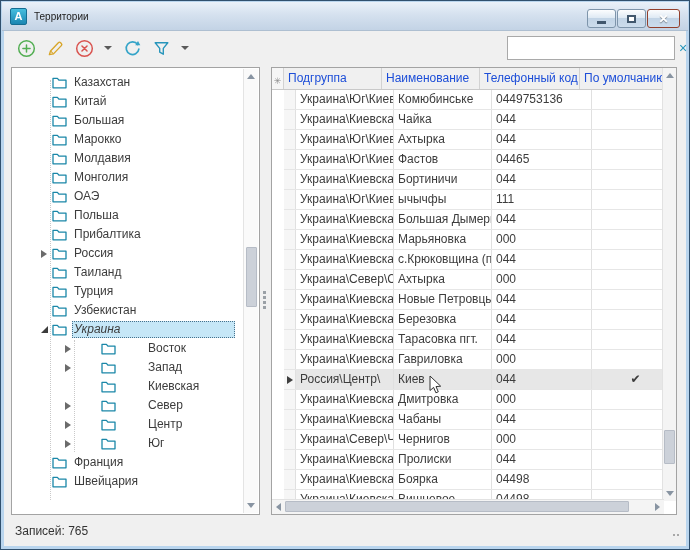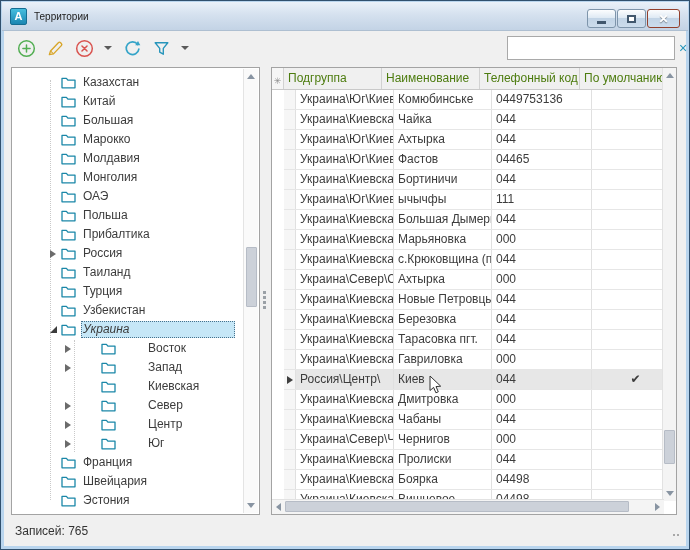--- a/index.html
+++ b/index.html
@@ -71,21 +71,21 @@
     background:#fff; border:1px solid #a3a3a3; overflow:hidden;
   }
   .splitter { position:absolute; left:259px; top:66px; width:11px; height:448px; }
   .splitter-grip { position:absolute; left:3px; top:222px; }
   .splitter-grip i { display:block; width:3px; height:3px; background:#9aa0a6; margin:2px 0; }
 
   
   .tree-scroll { position:absolute; right:1px; top:1px; bottom:1px; width:15px; background:#fafafa; border-left:1px solid #e4e4e4; }
   .tree-items { position:absolute; left:0; top:5px; right:17px; }
   .tree-item { height:19px; display:flex; align-items:center; font-size:12px; color:#3c3c3c; }
-  .tree-item.lvl1 { padding-left:35px; }
+  .tree-item.lvl1 { padding-left:26px; }
   .tree-item.lvl2 { padding-left:50px;gap:25px; }
   .arrow-slot { width:12px; display:flex; justify-content:center; align-items:center; flex:none; }
   .tree-icon { margin:0 5px 0 2px; flex:none; display:flex; }
   .tree-label { padding:1px 4px 2px 2px; white-space:nowrap; }
   .tree-label.sel {
     flex:1; margin-right:7px;
     background:#c6e7f7; outline:1px dotted #46718c; outline-offset:-1px;font-style:italic;
   }
   .guide { position:absolute; border-left:1px dotted #c9c9c9; width:0; }
 
@@ -93,21 +93,21 @@
   .sb-arrow { position:absolute; width:0; height:0; }
   .sb-up    { border-left:4px solid transparent; border-right:4px solid transparent; border-bottom:5px solid #8894a2; }
   .sb-down  { border-left:4px solid transparent; border-right:4px solid transparent; border-top:5px solid #8894a2; }
   .sb-left  { border-top:4px solid transparent; border-bottom:4px solid transparent; border-right:5px solid #8894a2; }
   .sb-right { border-top:4px solid transparent; border-bottom:4px solid transparent; border-left:5px solid #8894a2; }
   .sb-thumb { position:absolute; background:#ccd1d9; border:1px solid #b6bcc6; border-radius:1px; }
 
   
   .grid-header { position:absolute; left:0; top:0; width:392px; height:22px; display:flex;
                  background:#f0f0f0; border-bottom:1px solid #c9c9c9; }
-  .h-cell { border-right:1px solid #d2d2d2; font-size:12px; color:#4d7c0f;
+  .h-cell { border-right:1px solid #d2d2d2; font-size:12px; color:#1d4ed8;
             padding:3px 0 8px 4px; overflow:hidden; white-space:nowrap; }
   .grid-rows { position:absolute; left:12px; top:22px; width:392px; height:411px; overflow:hidden; }
   .g-row { display:flex; height:20px; border-bottom:1px solid #e6e6e6; background:#fff; }
   .g-row.sel { background:#e7e7e7; }
   .g-cell { border-right:1px solid #e0e0e0; font-size:12px; color:#3c3c3c;
             padding:2px 0 0 4px; overflow:hidden; white-space:nowrap; }
   .c-ind { width:12px; flex:none; background:#f6f6f6; padding:0; display:flex; align-items:center; justify-content:center; }
   .c-1 { width:98px; flex:none; }
   .c-2 { width:98px; flex:none; }
   .c-3 { width:100px; flex:none; }
@@ -415,29 +415,20 @@
         </div>
         <div class="tree-item lvl1">
           <span class="arrow-slot"></span>
           <span class="tree-icon">
             <svg width="15" height="13" viewBox="0 0 15 13">
               <path d="M1 2.3 H5.4 L6.9 4.1 H14 V11.8 H1 Z" fill="#fff" stroke="#1a87a8" stroke-width="1.3" stroke-linejoin="round"></path>
             </svg>
           </span>
           <span class="tree-label">Швейцария</span>
         </div>
-        <div class="tree-item lvl1">
-          <span class="arrow-slot"></span>
-          <span class="tree-icon">
-            <svg width="15" height="13" viewBox="0 0 15 13">
-              <path d="M1 2.3 H5.4 L6.9 4.1 H14 V11.8 H1 Z" fill="#fff" stroke="#1a87a8" stroke-width="1.3" stroke-linejoin="round"></path>
-            </svg>
-          </span>
-          <span class="tree-label">Эстония</span>
-        </div>
       </div>
     <div class="tree-scroll">
       <i class="sb-arrow sb-up" style="left:3px; top:5px;"></i>
       <i class="sb-arrow sb-down" style="left:3px; bottom:5px;"></i>
       <div class="sb-thumb" style="left:2px; top:178px; width:11px; height:60px;"></div>
     </div>
   </div>
 
   <div class="splitter">
     <div class="splitter-grip">

